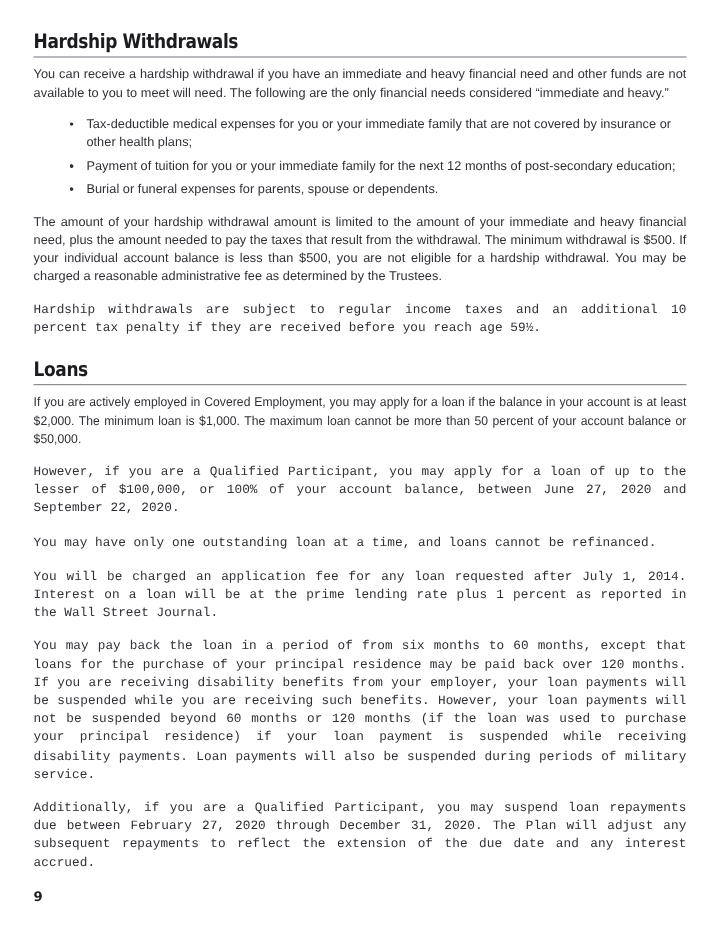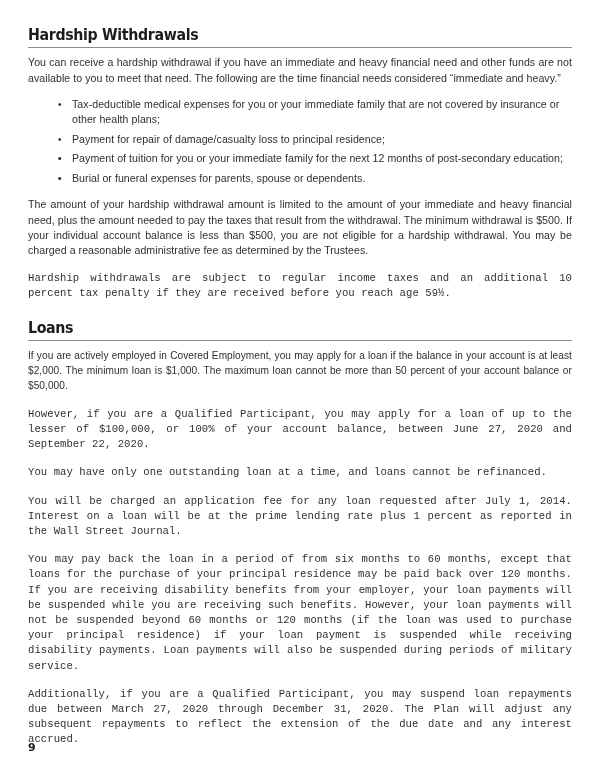--- a/index.html
+++ b/index.html
@@ -114,30 +114,29 @@
 <body>
 
 <div class="page">
   <div class="content">
 
     <div class="heading-block">
       <h1 class="section-heading">Hardship Withdrawals</h1>
       <hr class="heading-rule">
     </div>
 
-    <p class="body">You can receive a hardship withdrawal if you have an immediate and heavy financial need and other funds are not available to you to meet that need. The following are the time financial needs considered “immediate and heavy.”</p>
+    <p class="body">You can receive a hardship withdrawal if you have an immediate and heavy financial need and other funds are not available to you to meet will need. The following are the only financial needs considered “immediate and heavy.”</p>
 
     <ul class="bullets">
       <li>
         <span class="bullet-dot">•</span>
         <span>Tax-deductible medical expenses for you or your immediate family that are not covered by insurance or other health plans;</span>
       </li>
       <li>
         <span class="bullet-dot">•</span>
-        <span>Payment for repair of damage/casualty loss to principal residence;</span>
       </li>
       <li>
         <span class="bullet-dot">•</span>
       </li>
       <li>
         <span class="bullet-dot">•</span>
         <span>Payment of tuition for you or your immediate family for the next 12 months of post-secondary education;</span>
       </li>
       <li>
         <span class="bullet-dot">•</span>
@@ -154,18 +153,18 @@
     <div class="heading-block loans">
       <h1 class="section-heading">Loans</h1>
       <hr class="heading-rule">
     </div>
 
     <p class="body tight">If you are actively employed in Covered Employment, you may apply for a loan if the balance in your account is at least $2,000. The minimum loan is $1,000. The maximum loan cannot be more than 50 percent of your account balance or $50,000.</p>
     <p class="body">However, if you are a Qualified Participant, you may apply for a loan of up to the lesser of $100,000, or 100% of your account balance, between June 27, 2020 and September 22, 2020.</p>
     <p class="body">You may have only one outstanding loan at a time, and loans cannot be refinanced.</p>
     <p class="body">You will be charged an application fee for any loan requested after July 1, 2014. Interest on a loan will be at the prime lending rate plus 1 percent as reported in the Wall Street Journal.</p>
     <p class="body">You may pay back the loan in a period of from six months to 60 months, except that loans for the purchase of your principal residence may be paid back over 120 months. If you are receiving disability benefits from your employer, your loan payments will be suspended while you are receiving such benefits. However, your loan payments will not be suspended beyond 60 months or 120 months (if the loan was used to purchase your principal residence) if your loan payment is suspended while receiving disability payments. Loan payments will also be suspended during periods of military service.</p>
-    <p class="body">Additionally, if you are a Qualified Participant, you may suspend loan repayments due between March 27, 2020 through December 31, 2020. The Plan will adjust any subsequent repayments to reflect the extension of the due date and any interest accrued.</p>
+    <p class="body">Additionally, if you are a Qualified Participant, you may suspend loan repayments due between February 27, 2020 through December 31, 2020. The Plan will adjust any subsequent repayments to reflect the extension of the due date and any interest accrued.</p>
 
   </div>
 
   <div class="page-number">9</div>
 </div>
 
 </body></html>

